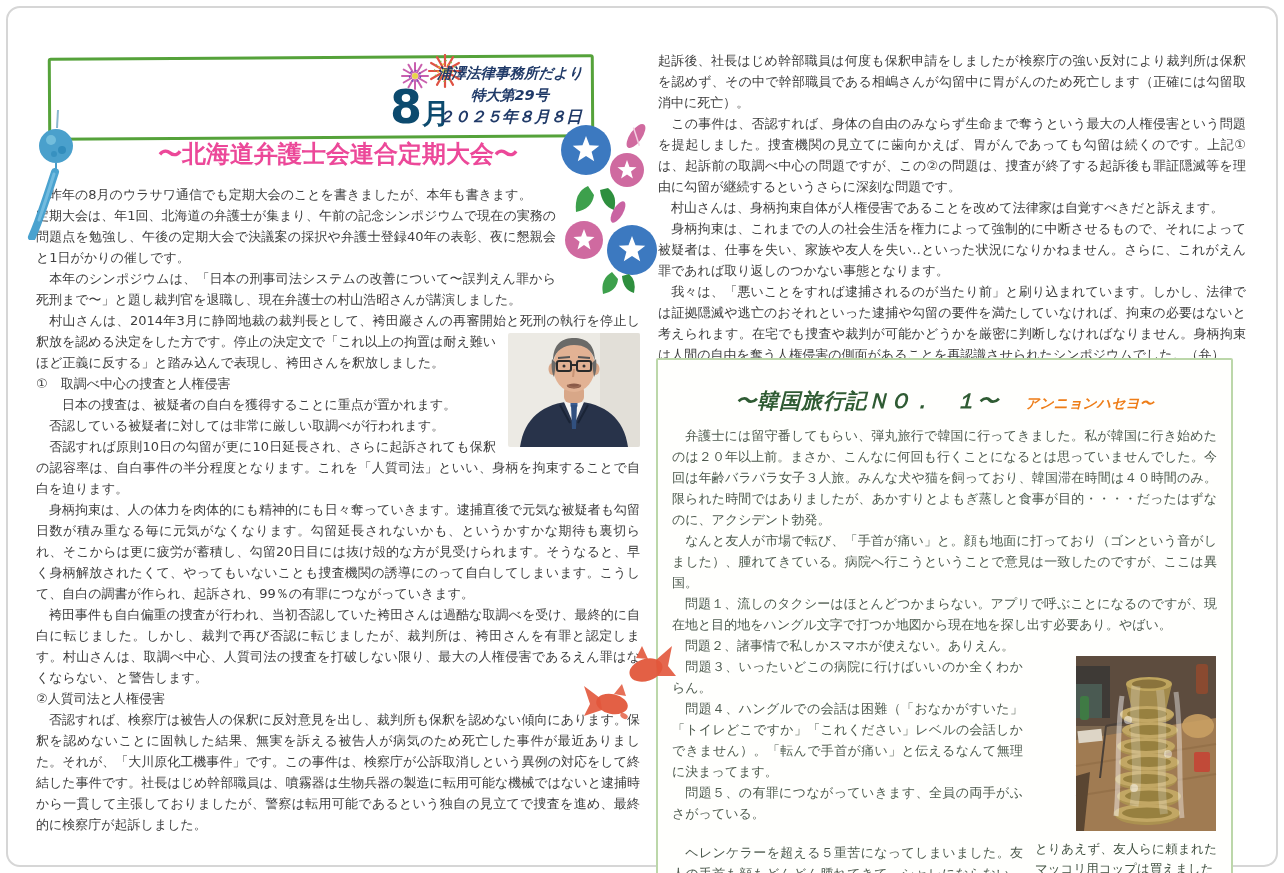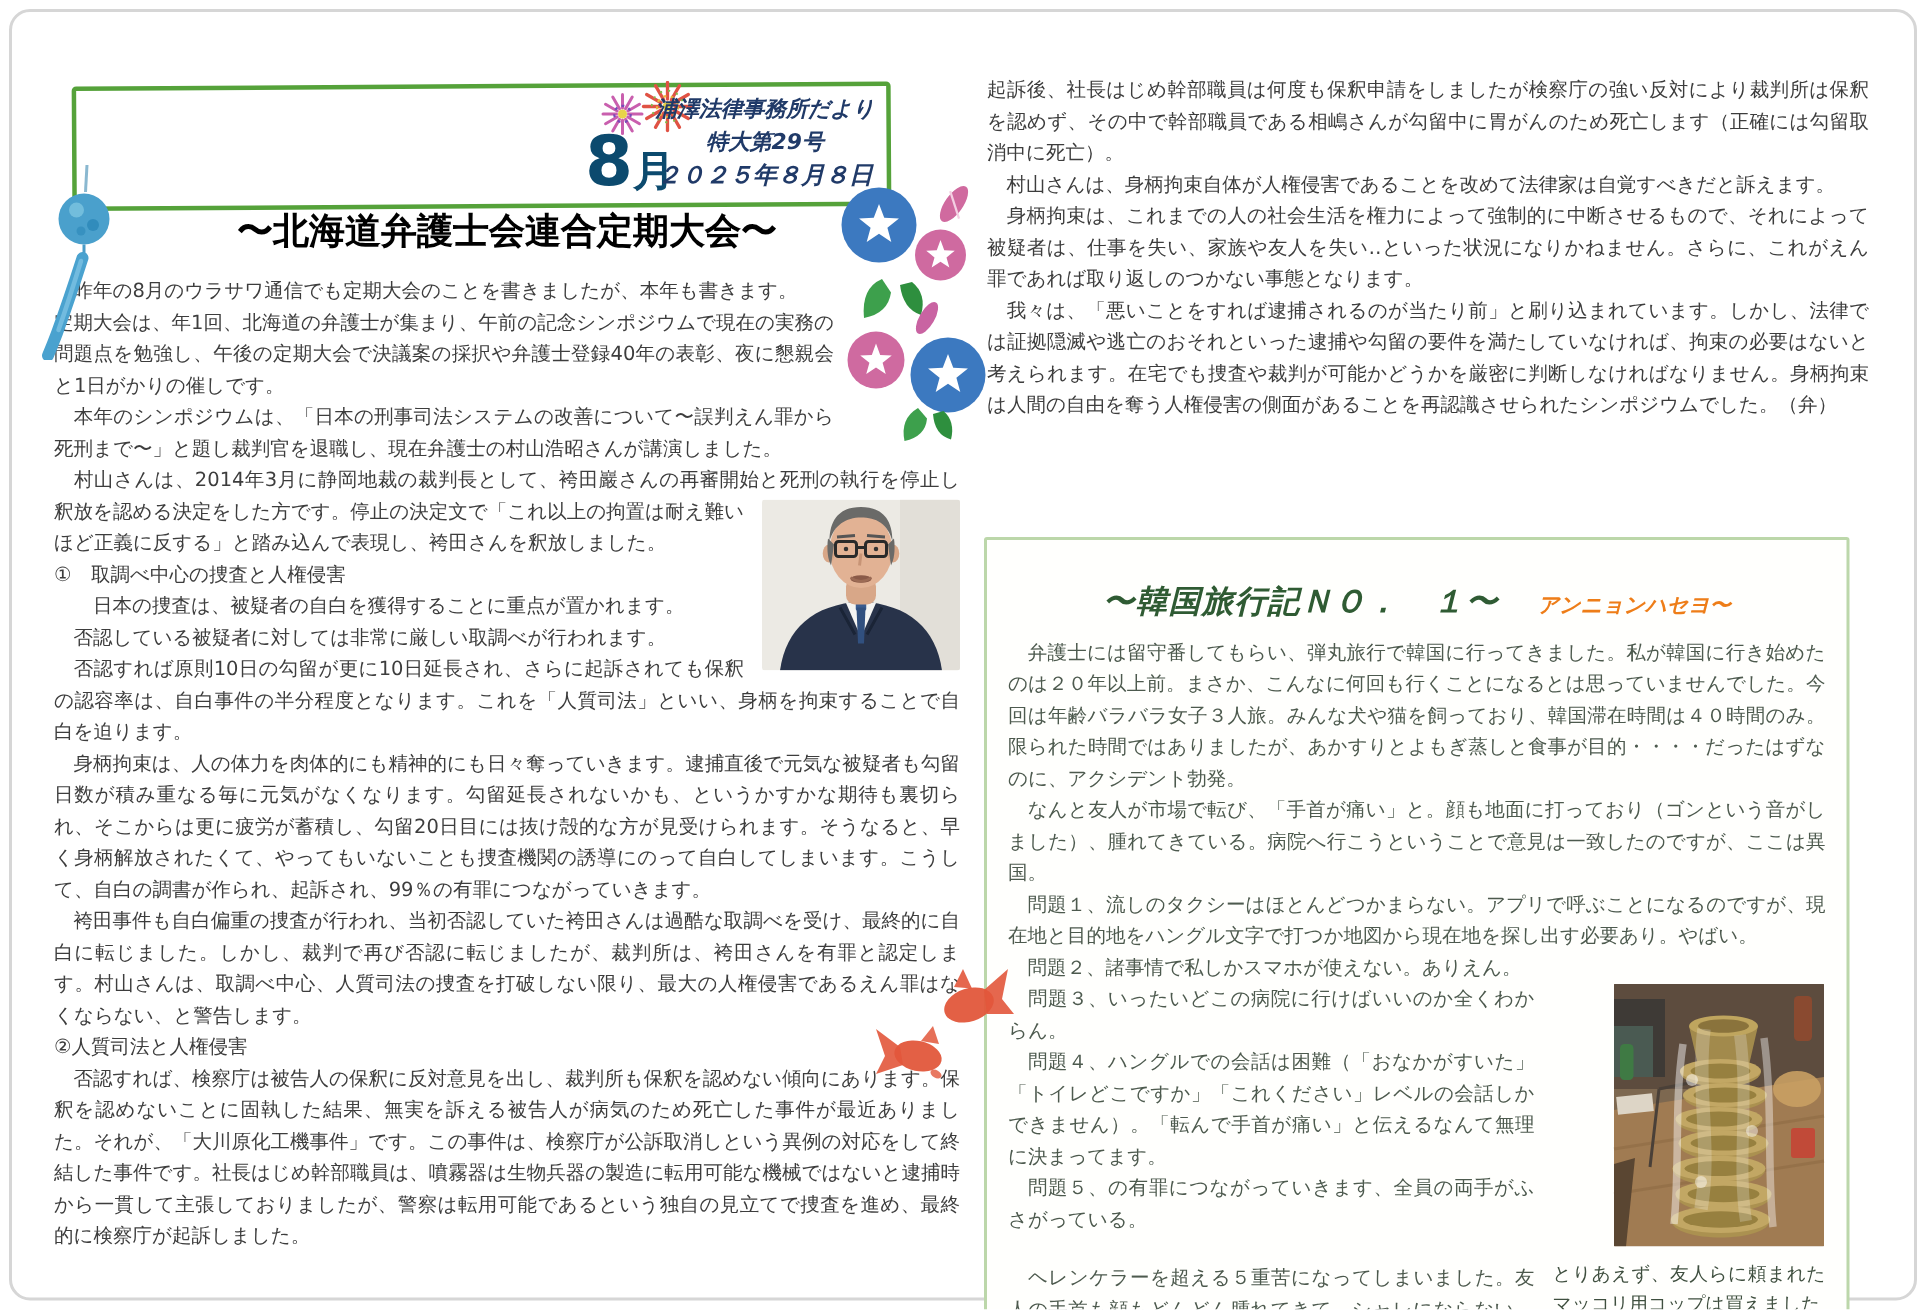--- a/index.html
+++ b/index.html
@@ -10,21 +10,21 @@
   
   .mast-box{position:absolute;left:48px;top:56px;width:540px;height:77px;border:3px solid #55a23a;border-radius:3px;transform:rotate(-0.35deg);background:#fff;}
   .mast-title{position:absolute;left:60px;top:62px;width:340px;font-size:52px;line-height:60px;font-weight:bold;color:#ec8433;letter-spacing:1px;white-space:nowrap;}
   .month-badge{position:absolute;left:390px;top:54px;width:84px;height:84px;}
   .fireworks{position:absolute;left:8px;top:0;}
   .month-label{position:absolute;left:0;top:26px;color:#0c4a6e;font-weight:bold;white-space:nowrap;}
   .month-label .big{font-size:46px;}
   .month-label .small{font-size:28px;}
   .issue-info{position:absolute;left:436px;top:62px;width:148px;text-align:center;color:#203a68;font-weight:bold;font-style:italic;font-size:14.5px;line-height:22px;}
   .issue-info .l3{font-size:16px;}
-  .edition-subtitle{position:absolute;left:36px;top:138px;width:604px;text-align:center;font-size:24px;font-weight:bold;color:#000000;}
+  .edition-subtitle{position:absolute;left:36px;top:138px;width:604px;text-align:center;font-size:24px;font-weight:bold;color:#ec4899;}
 
   
   .decor{position:absolute;z-index:3;pointer-events:none;}
   .decor-chime{left:24px;top:110px;}
   .decor-glory{left:556px;top:120px;z-index:1;}
   .decor-fish{left:584px;top:642px;}
 
   
   .article{position:absolute;font-size:13px;line-height:21px;color:#3d3d3d;z-index:2;}
   .article p{margin:0;text-align:justify;}
@@ -183,20 +183,21 @@
     <p>　否認している被疑者に対しては非常に厳しい取調べが行われます。</p>
     <p>　否認すれば原則10日の勾留が更に10日延長され、さらに起訴されても保釈の認容率は、自白事件の半分程度となります。これを「人質司法」といい、身柄を拘束することで自白を迫ります。</p>
     <p>　身柄拘束は、人の体力を肉体的にも精神的にも日々奪っていきます。逮捕直後で元気な被疑者も勾留日数が積み重なる毎に元気がなくなります。勾留延長されないかも、というかすかな期待も裏切られ、そこからは更に疲労が蓄積し、勾留20日目には抜け殻的な方が見受けられます。そうなると、早く身柄解放されたくて、やってもいないことも捜査機関の誘導にのって自白してしまいます。こうして、自白の調書が作られ、起訴され、99％の有罪につながっていきます。</p>
     <p>　袴田事件も自白偏重の捜査が行われ、当初否認していた袴田さんは過酷な取調べを受け、最終的に自白に転じました。しかし、裁判で再び否認に転じましたが、裁判所は、袴田さんを有罪と認定します。村山さんは、取調べ中心、人質司法の捜査を打破しない限り、最大の人権侵害であるえん罪はなくならない、と警告します。</p>
     <p>②人質司法と人権侵害</p>
     <p>　否認すれば、検察庁は被告人の保釈に反対意見を出し、裁判所も保釈を認めない傾向にあります。保釈を認めないことに固執した結果、無実を訴える被告人が病気のため死亡した事件が最近ありました。それが、「大川原化工機事件」です。この事件は、検察庁が公訴取消しという異例の対応をして終結した事件です。社長はじめ幹部職員は、噴霧器は生物兵器の製造に転用可能な機械ではないと逮捕時から一貫して主張しておりましたが、警察は転用可能であるという独自の見立てで捜査を進め、最終的に検察庁が起訴しました。</p>
   </div>
 
   <div class="article article-right">
     <p>起訴後、社長はじめ幹部職員は何度も保釈申請をしましたが検察庁の強い反対により裁判所は保釈を認めず、その中で幹部職員である相嶋さんが勾留中に胃がんのため死亡します（正確には勾留取消中に死亡）。</p>
+    <p>　この事件は、否認すれば、身体の自由のみならず生命まで奪うという最大の人権侵害という問題を提起しました。捜査機関の見立てに歯向かえば、胃がんであっても勾留は続くのです。上記①は、起訴前の取調べ中心の問題ですが、この②の問題は、捜査が終了する起訴後も罪証隠滅等を理由に勾留が継続するというさらに深刻な問題です。</p>
     <p>　村山さんは、身柄拘束自体が人権侵害であることを改めて法律家は自覚すべきだと訴えます。</p>
     <p>　身柄拘束は、これまでの人の社会生活を権力によって強制的に中断させるもので、それによって被疑者は、仕事を失い、家族や友人を失い‥といった状況になりかねません。さらに、これがえん罪であれば取り返しのつかない事態となります。</p>
     <p>　我々は、「悪いことをすれば逮捕されるのが当たり前」と刷り込まれています。しかし、法律では証拠隠滅や逃亡のおそれといった逮捕や勾留の要件を満たしていなければ、拘束の必要はないと考えられます。在宅でも捜査や裁判が可能かどうかを厳密に判断しなければなりません。身柄拘束は人間の自由を奪う人権侵害の側面があることを再認識させられたシンポジウムでした。（弁）</p>
   </div>
 
   <div class="korea-box">
     <div class="korea-title-row">
       <span class="korea-title">〜韓国旅行記ＮＯ．　１〜</span>
       <span class="korea-greeting">アンニョンハセヨ〜</span>
     </div>

